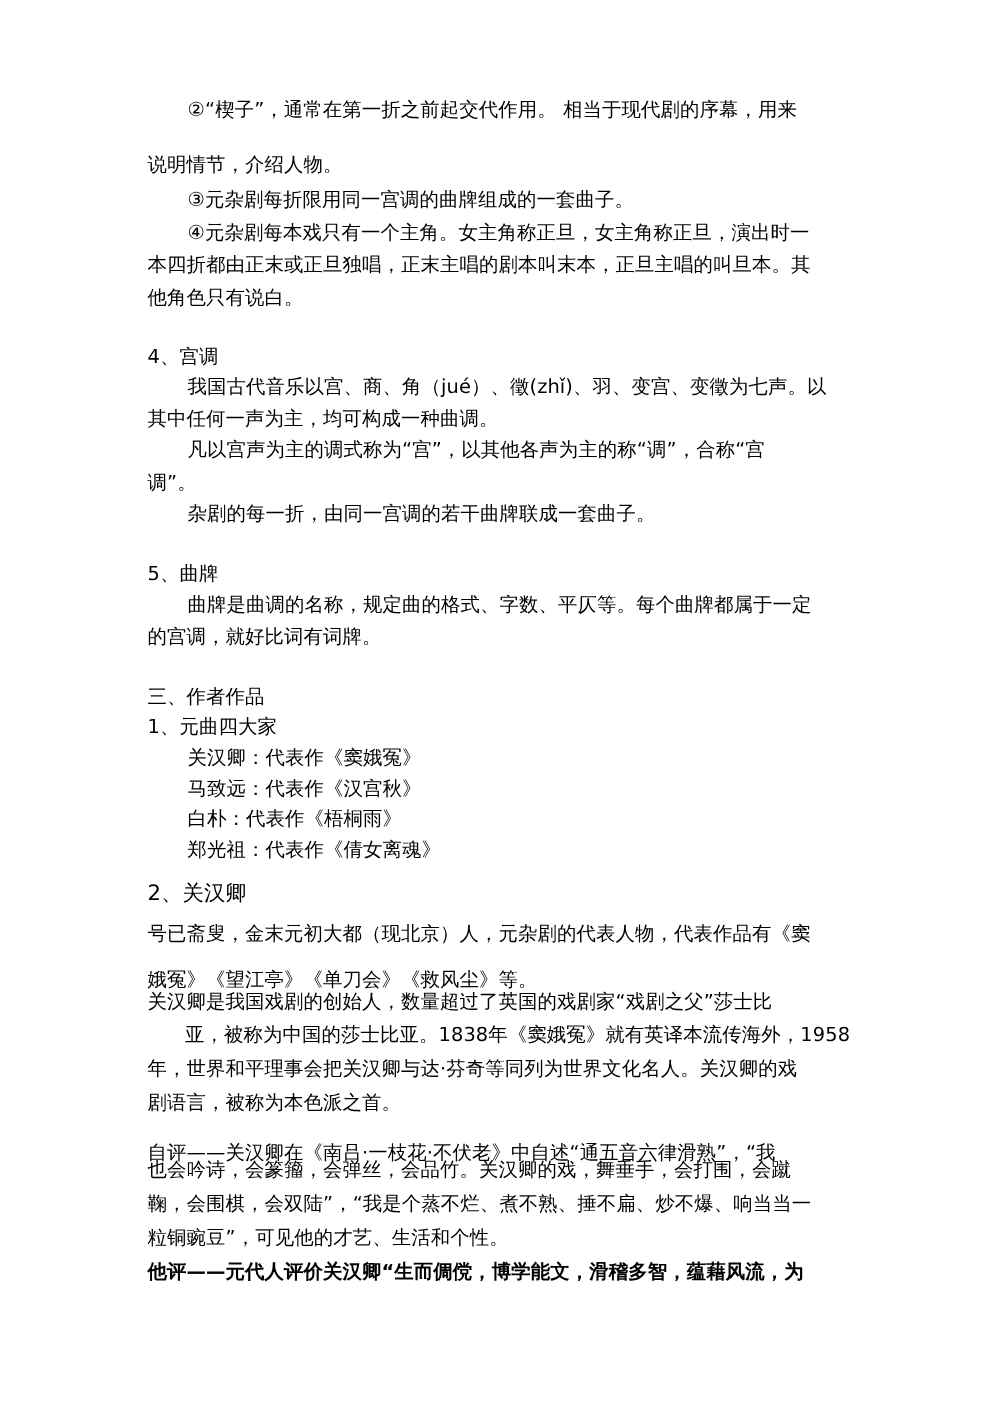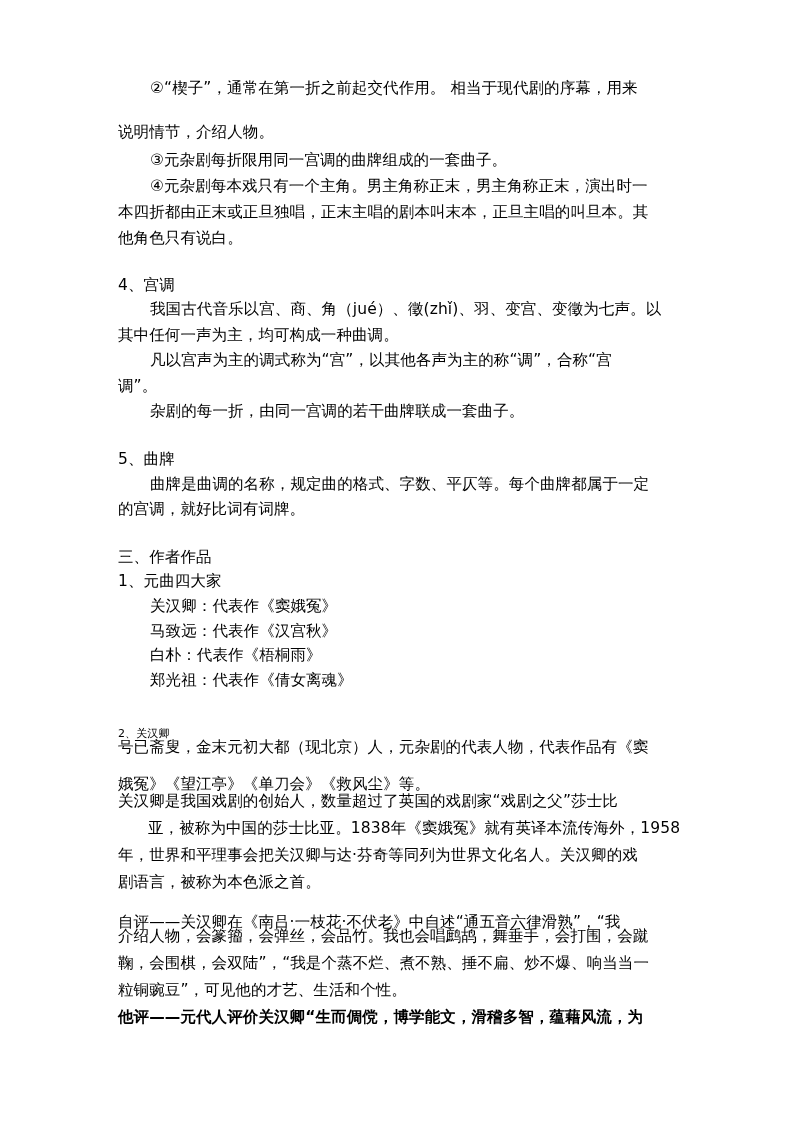--- a/index.html
+++ b/index.html
@@ -23,30 +23,30 @@
     }
     .line {
       position: absolute;
       left: 0;
       white-space: nowrap;
       font-size: 15.5px;
       line-height: 20px;
       letter-spacing: 0.1px;
     }
     .indent { left: 32px; }
-    .small { font-size: 11px; margin-top: 19px; }
+    .small { font-size: 17px; }
   </style>
 </head>
 <body>
 
 <div class="page" id="page">
     <div class="line indent" style="top: 78px; text-align: center;">②“楔子”，通常在第一折之前起交代作用。 相当于现代剧的序幕，用来</div>
     <div class="line" style="top: 122px;">说明情节，介绍人物。</div>
     <div class="line indent" style="top: 150px;">③元杂剧每折限用同一宫调的曲牌组成的一套曲子。</div>
-    <div class="line indent" style="top: 176px;">④元杂剧每本戏只有一个主角。男主角称正末，男主角称正末，演出时一</div>
+    <div class="line indent" style="top: 176px;">④元杂剧每本戏只有一个主角。女主角称正旦，女主角称正旦，演出时一</div>
     <div class="line" style="top: 202px;">本四折都由正末或正旦独唱，正末主唱的剧本叫末本，正旦主唱的叫旦本。其</div>
     <div class="line" style="top: 228px;">他角色只有说白。</div>
     <div class="line" style="top: 275px;">4、宫调</div>
     <div class="line indent" style="top: 299px;">我国古代音乐以宫、商、角（jué）、徵(zhǐ)、羽、变宫、变徵为七声。以</div>
     <div class="line" style="top: 325px;">其中任何一声为主，均可构成一种曲调。</div>
     <div class="line indent" style="top: 350px;">凡以宫声为主的调式称为“宫”，以其他各声为主的称“调”，合称“宫</div>
     <div class="line" style="top: 376px;">调”。</div>
     <div class="line indent" style="top: 401px;">杂剧的每一折，由同一宫调的若干曲牌联成一套曲子。</div>
     <div class="line" style="top: 449px;">5、曲牌</div>
     <div class="line indent" style="top: 474px;">曲牌是曲调的名称，规定曲的格式、字数、平仄等。每个曲牌都属于一定</div>
@@ -58,17 +58,17 @@
     <div class="line indent" style="top: 645px;">白朴：代表作《梧桐雨》</div>
     <div class="line indent" style="top: 670px;">郑光祖：代表作《倩女离魂》</div>
     <div class="line small" style="top: 705px;">2、关汉卿</div>
     <div class="line" style="top: 737px;">号已斋叟，金末元初大都（现北京）人，元杂剧的代表人物，代表作品有《窦</div>
     <div class="line" style="top: 774px;">娥冤》《望江亭》《单刀会》《救风尘》等。</div>
     <div class="line" style="top: 791px;">关汉卿是我国戏剧的创始人，数量超过了英国的戏剧家“戏剧之父”莎士比</div>
     <div class="line" style="top: 818px; margin-left: 30px;">亚，被称为中国的莎士比亚。1838年《窦娥冤》就有英译本流传海外，1958</div>
     <div class="line" style="top: 845px;">年，世界和平理事会把关汉卿与达·芬奇等同列为世界文化名人。关汉卿的戏</div>
     <div class="line" style="top: 872px;">剧语言，被称为本色派之首。</div>
     <div class="line" style="top: 899px; margin-top: 13px;">自评——关汉卿在《南吕·一枝花·不伏老》中自述“通五音六律滑熟”，“我</div>
-    <div class="line" style="top: 926px;">介绍人物，会篆籀，会弹丝，会品竹。我也会唱鹧鸪，舞垂手，会打围，会蹴</div>
+    <div class="line" style="top: 926px;">也会吟诗，会篆籀，会弹丝，会品竹。关汉卿的戏，舞垂手，会打围，会蹴</div>
     <div class="line" style="top: 953px;">鞠，会围棋，会双陆”，“我是个蒸不烂、煮不熟、捶不扁、炒不爆、响当当一</div>
     <div class="line" style="top: 980px;">粒铜豌豆”，可见他的才艺、生活和个性。</div>
     <div class="line" style="top: 1007px; font-weight: bold;">他评——元代人评价关汉卿“生而倜傥，博学能文，滑稽多智，蕴藉风流，为</div>
   </div>
 
 </body></html>

